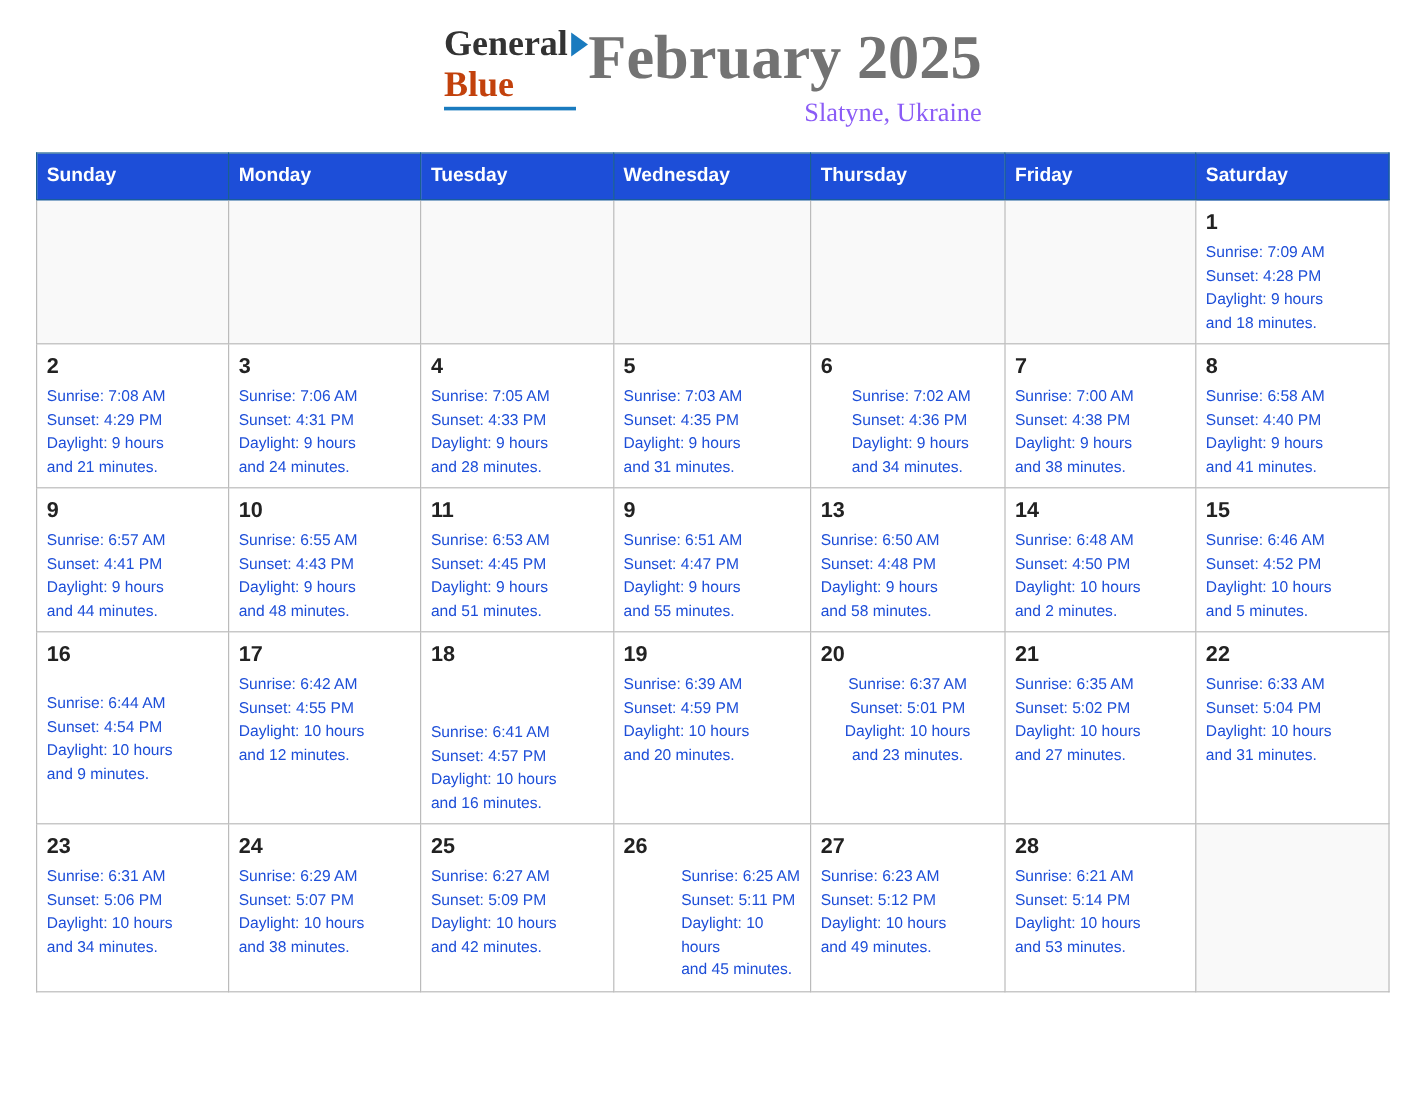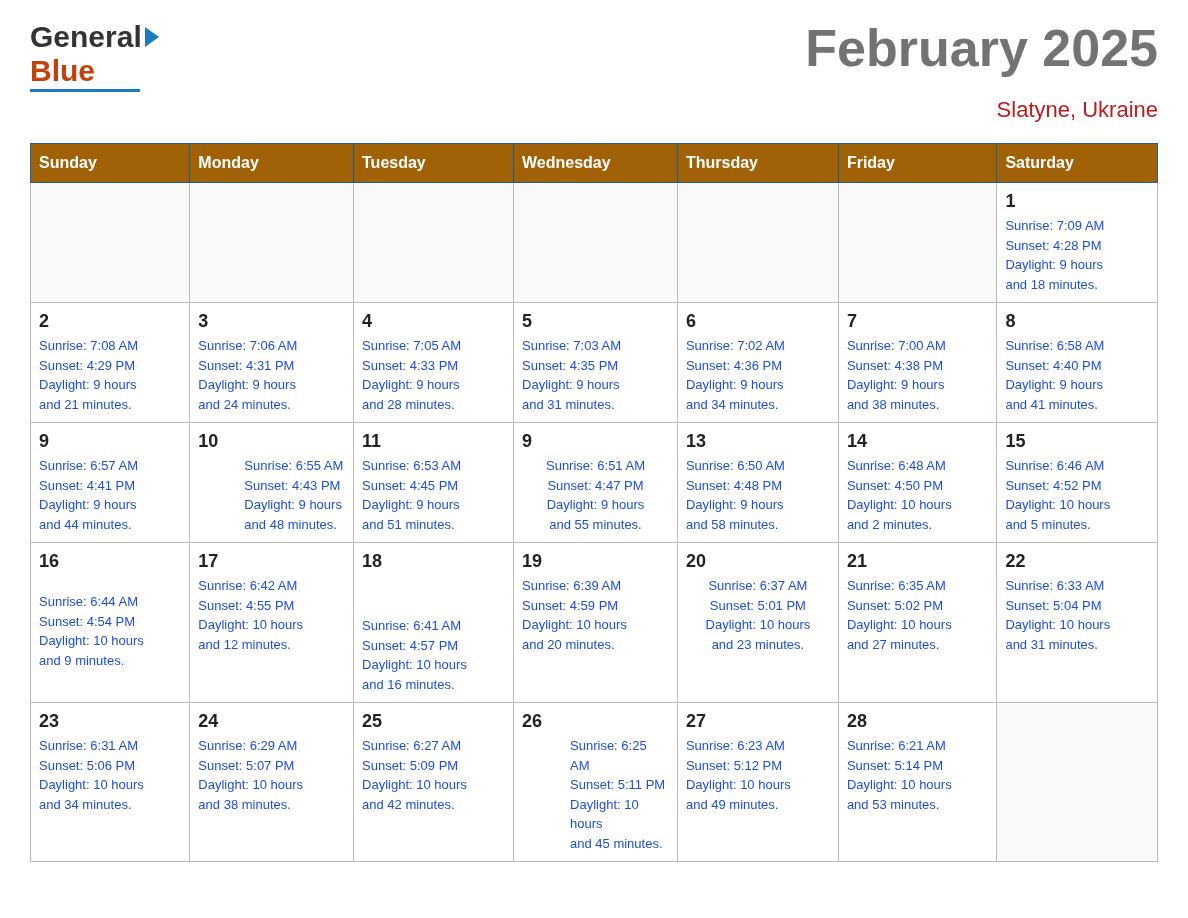--- a/index.html
+++ b/index.html
@@ -5,50 +5,51 @@
     * { margin: 0; padding: 0; box-sizing: border-box; }
     body {
       font-family: Arial, sans-serif;
       background: #fff;
       width: 1188px;
       min-height: 918px;
       padding: 20px 30px;
     }
     .header {
       display: flex;
-      justify-content: space-between;
+      justify-content: center;
       align-items: flex-start;
       margin-bottom: 20px;
+      font-family: Liberation Serif, serif;
     }
     .logo {
       display: flex;
       flex-direction: column;
       align-items: flex-start;
     }
     .title-section {
       text-align: right;
     }
     .month-title {
       font-size: 52px;
       font-weight: bold;
       color: #737373;
       line-height: 1.1;
     }
     .location {
       font-size: 22px;
-      color: #b91c1c;
-      margin-top: 20px;
+      color: #8b5cf6;
+      margin-top: 4px;
     }
     .calendar-table {
       width: 100%;
       border-collapse: collapse;
       border: 1px solid #999;
     }
     .calendar-table th {
-      background-color: #a16207;
+      background-color: #1d4ed8;
       color: #fff;
       font-size: 16px;
       font-weight: bold;
       padding: 10px 8px;
       text-align: left;
       border: 1px solid #1a6090;
     }
     .calendar-table td {
       vertical-align: top;
       padding: 8px 8px;
@@ -194,21 +195,21 @@
         </td>
         <td>
           <span class="day-number">5</span>
           <div class="day-info" style="white-space: pre-line;">Sunrise: 7:03 AM
 Sunset: 4:35 PM
 Daylight: 9 hours
 and 31 minutes.</div>
         </td>
         <td>
           <span class="day-number">6</span>
-          <div class="day-info" style="white-space: pre-line;">Sunrise: 7:02 AM
+          <div class="day-info" style="white-space: pre-line; margin-left: 26px;">Sunrise: 7:02 AM
 Sunset: 4:36 PM
 Daylight: 9 hours
 and 34 minutes.</div>
         </td>
         <td>
           <span class="day-number">7</span>
           <div class="day-info" style="white-space: pre-line;">Sunrise: 7:00 AM
 Sunset: 4:38 PM
 Daylight: 9 hours
 and 38 minutes.</div>
@@ -224,35 +225,35 @@
       <tr class="week-row">
         <td>
           <span class="day-number">9</span>
           <div class="day-info" style="white-space: pre-line;">Sunrise: 6:57 AM
 Sunset: 4:41 PM
 Daylight: 9 hours
 and 44 minutes.</div>
         </td>
         <td>
           <span class="day-number">10</span>
-          <div class="day-info" style="white-space: pre-line; margin-left: 46px;">Sunrise: 6:55 AM
+          <div class="day-info" style="white-space: pre-line;">Sunrise: 6:55 AM
 Sunset: 4:43 PM
 Daylight: 9 hours
 and 48 minutes.</div>
         </td>
         <td>
           <span class="day-number">11</span>
           <div class="day-info" style="white-space: pre-line;">Sunrise: 6:53 AM
 Sunset: 4:45 PM
 Daylight: 9 hours
 and 51 minutes.</div>
         </td>
         <td>
           <span class="day-number">9</span>
-          <div class="day-info" style="white-space: pre-line; text-align: center;">Sunrise: 6:51 AM
+          <div class="day-info" style="white-space: pre-line;">Sunrise: 6:51 AM
 Sunset: 4:47 PM
 Daylight: 9 hours
 and 55 minutes.</div>
         </td>
         <td>
           <span class="day-number">13</span>
           <div class="day-info" style="white-space: pre-line;">Sunrise: 6:50 AM
 Sunset: 4:48 PM
 Daylight: 9 hours
 and 58 minutes.</div>

